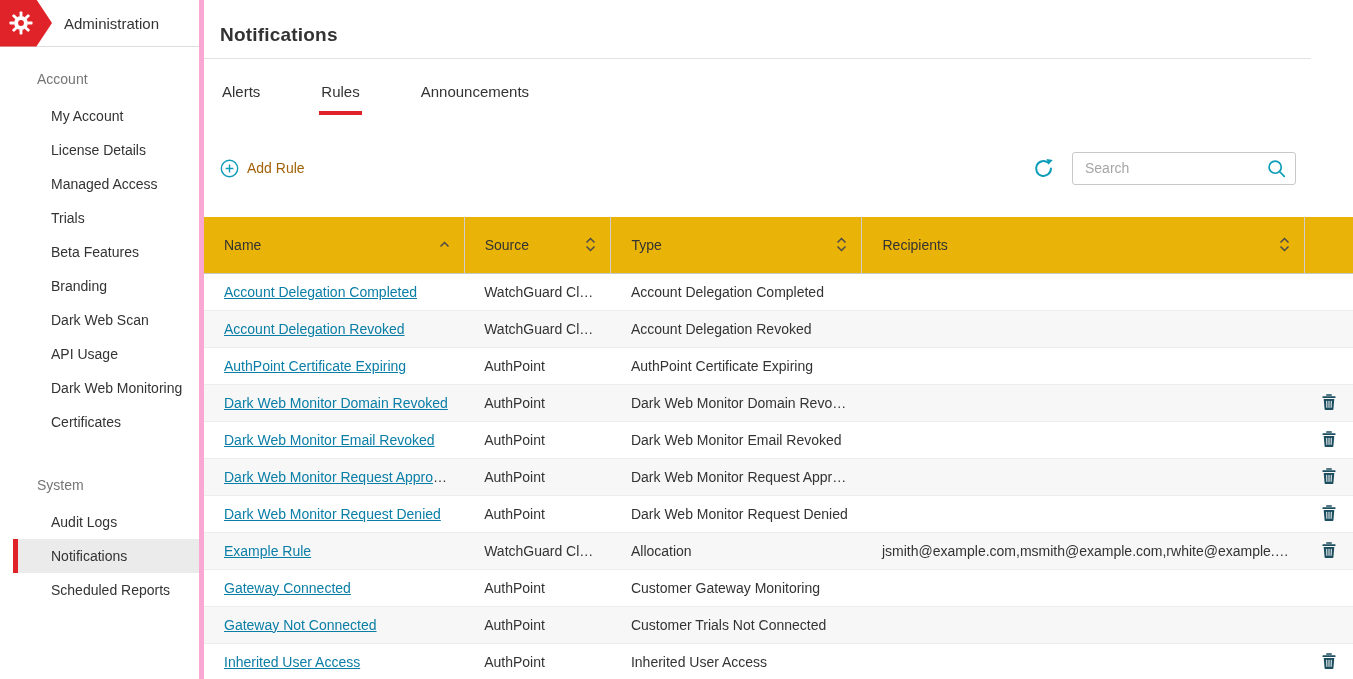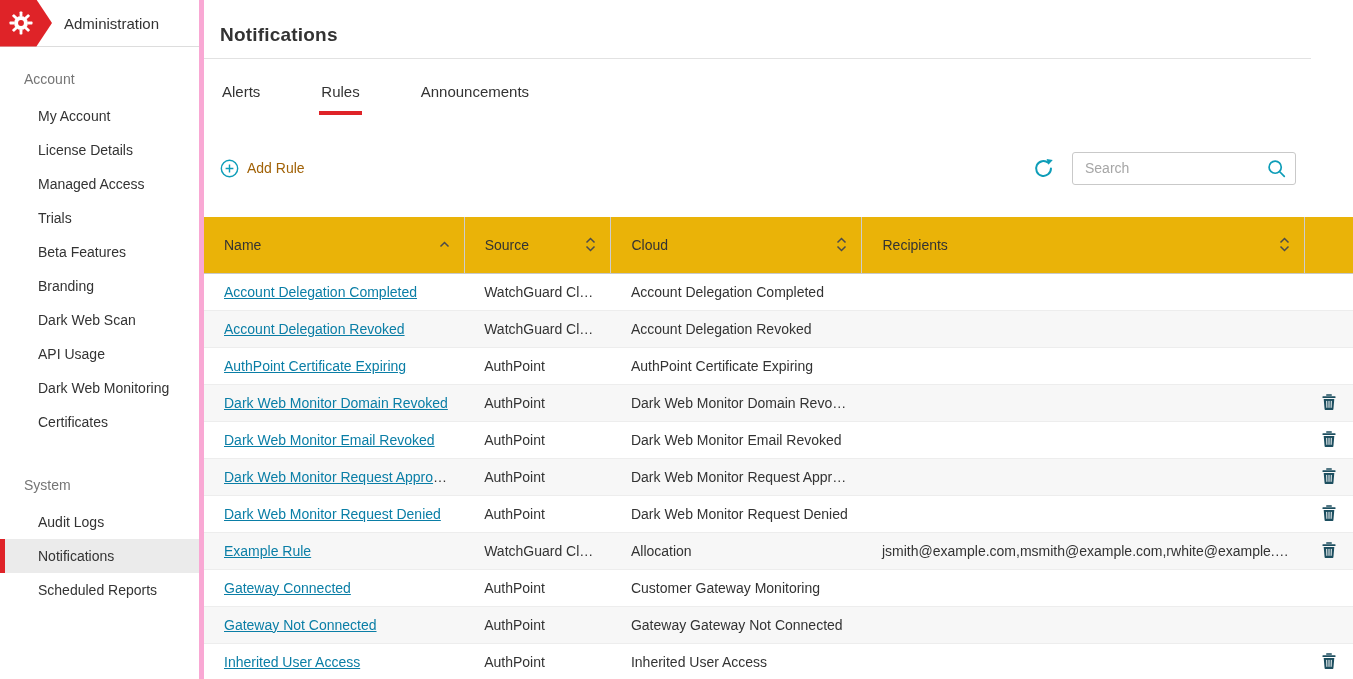--- a/index.html
+++ b/index.html
@@ -14,21 +14,21 @@
 
   
   .sidebar { width:204px; flex:0 0 204px; border-right:5px solid #f9a8d4; background:#fff; }
   .sidebar-header { height:47px; border-bottom:1px solid #ddd; display:flex; align-items:center; }
   .logo-badge {
     width:52px; height:47px; background:#df2328;
     clip-path:polygon(0 0, 70% 0, 100% 50%, 70% 100%, 0 100%);
     display:flex; align-items:center; justify-content:flex-start; padding-left:8px;
   }
   .admin-title { margin-left:12px; font-size:15px; color:#333; }
-  .sidebar-body { padding-top:16px; }
+  .sidebar-body { padding-top:16px;margin-left:13px; }
   .section-label { color:#757575; font-size:14px; padding:8px 0 12px 24px; }
   .section-label.sec-gap { margin-top:30px; }
   .side-item { position:relative; height:34px; line-height:34px; padding-left:38px; font-size:14px; color:#333; cursor:pointer; }
   .side-item.selected { background:#ebebeb; }
   .side-item.selected::before {
     content:""; position:absolute; left:0; top:0; width:5px; height:100%; background:#df2328;
   }
 
   
   .main { flex:1; min-width:0; }
@@ -186,21 +186,21 @@
                     <path d="M1.5 5.5 L5.5 1.5 L9.5 5.5" fill="none" stroke="#4b4b4b" stroke-width="1.5"></path>
                   </svg>
                   <svg width="11" height="7" viewBox="0 0 11 7">
                     <path d="M1.5 1.5 L5.5 5.5 L9.5 1.5" fill="none" stroke="#4b4b4b" stroke-width="1.5"></path>
                   </svg>
                 </span>
               </div>
             </th>
             <th>
               <div class="th-inner">
-                <span class="th-label">Cloud</span>
+                <span class="th-label">Type</span>
                 <span class="sort-icons">
                   <svg width="11" height="7" viewBox="0 0 11 7">
                     <path d="M1.5 5.5 L5.5 1.5 L9.5 5.5" fill="none" stroke="#4b4b4b" stroke-width="1.5"></path>
                   </svg>
                   <svg width="11" height="7" viewBox="0 0 11 7">
                     <path d="M1.5 1.5 L5.5 5.5 L9.5 1.5" fill="none" stroke="#4b4b4b" stroke-width="1.5"></path>
                   </svg>
                 </span>
               </div>
             </th>
@@ -325,21 +325,21 @@
           <tr>
             <td class="cell-name"><a class="rule-link">Gateway Connected</a></td>
             <td>AuthPoint</td>
             <td>Customer Gateway Monitoring</td>
             <td></td>
             <td class="cell-actions"></td>
           </tr>
           <tr>
             <td class="cell-name"><a class="rule-link">Gateway Not Connected</a></td>
             <td>AuthPoint</td>
-            <td>Gateway Gateway Not Connected</td>
+            <td>Customer Trials Not Connected</td>
             <td></td>
             <td class="cell-actions"></td>
           </tr>
           <tr>
             <td class="cell-name"><a class="rule-link">Inherited User Access</a></td>
             <td>AuthPoint</td>
             <td>Inherited User Access</td>
             <td></td>
             <td class="cell-actions"><button class="trash-btn"><span style="line-height:0;"><svg width="14" height="16" viewBox="0 0 14 16">
   <rect x="0.5" y="2.3" width="13" height="1.8" rx="0.4" fill="#1c4e5f"></rect>

